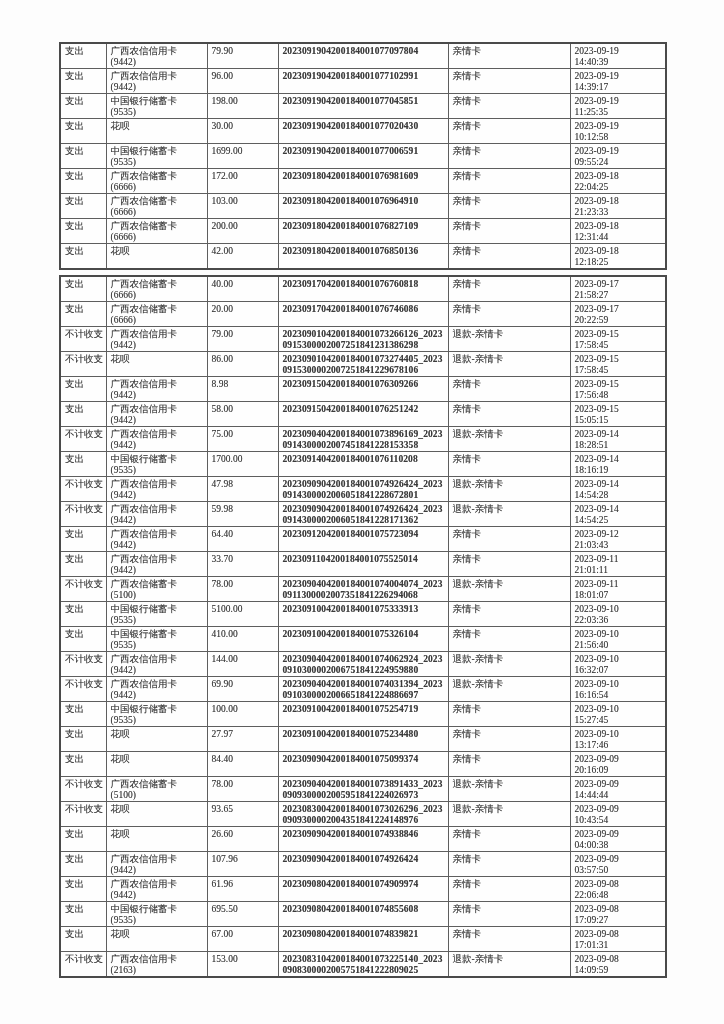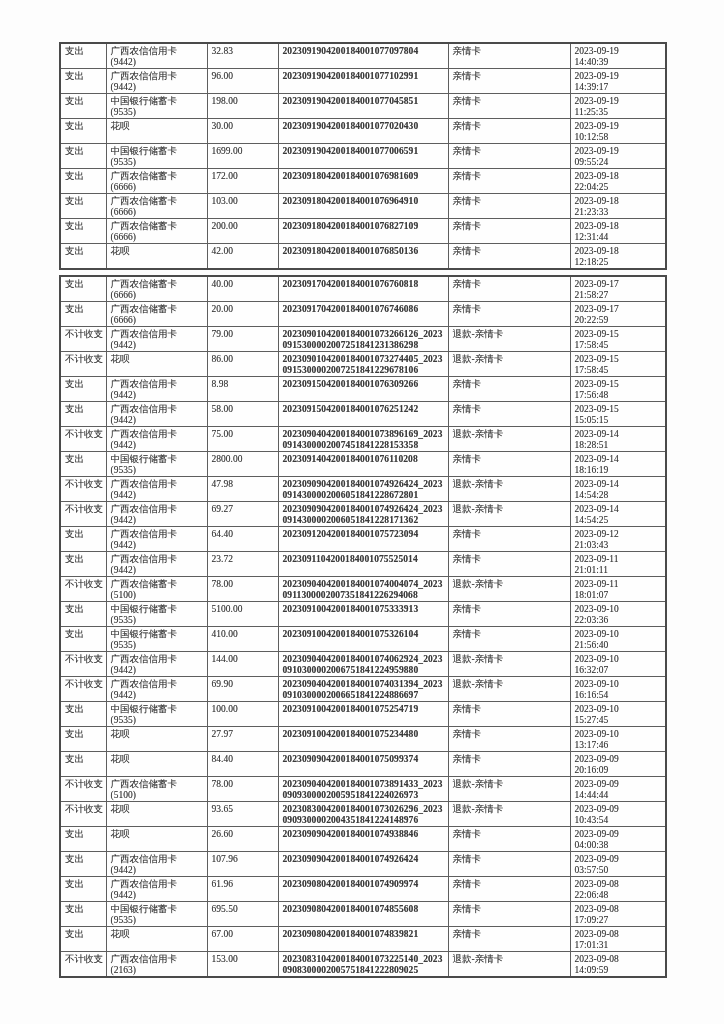--- a/index.html
+++ b/index.html
@@ -72,21 +72,21 @@
       <tbody id="tbody-page1">
           <tr>
     <td class="c-type">
       <span class="line">支出</span>
     </td>
     <td class="c-card">
       <span class="line">广西农信信用卡</span>
       <span class="line">(9442)</span>
     </td>
     <td class="c-amount">
-      <span class="line">32.83</span>
+      <span class="line">79.90</span>
     </td>
     <td class="c-serial">
       <span class="line">2023091904200184001077097804</span>
       <span class="line"></span>
     </td>
     <td class="c-method">
       <span class="line">亲情卡</span>
     </td>
     <td class="c-datetime">
       <span class="line">2023-09-19</span>
@@ -453,21 +453,21 @@
   </tr>
           <tr>
     <td class="c-type">
       <span class="line">支出</span>
     </td>
     <td class="c-card">
       <span class="line">中国银行储蓄卡</span>
       <span class="line">(9535)</span>
     </td>
     <td class="c-amount">
-      <span class="line">2800.00</span>
+      <span class="line">1700.00</span>
     </td>
     <td class="c-serial">
       <span class="line">2023091404200184001076110208</span>
       <span class="line"></span>
     </td>
     <td class="c-method">
       <span class="line">亲情卡</span>
     </td>
     <td class="c-datetime">
       <span class="line">2023-09-14</span>
@@ -499,21 +499,21 @@
   </tr>
           <tr>
     <td class="c-type">
       <span class="line">不计收支</span>
     </td>
     <td class="c-card">
       <span class="line">广西农信信用卡</span>
       <span class="line">(9442)</span>
     </td>
     <td class="c-amount">
-      <span class="line">69.27</span>
+      <span class="line">59.98</span>
     </td>
     <td class="c-serial">
       <span class="line">2023090904200184001074926424_2023</span>
       <span class="line">0914300002006051841228171362</span>
     </td>
     <td class="c-method">
       <span class="line">退款-亲情卡</span>
     </td>
     <td class="c-datetime">
       <span class="line">2023-09-14</span>
@@ -545,21 +545,21 @@
   </tr>
           <tr>
     <td class="c-type">
       <span class="line">支出</span>
     </td>
     <td class="c-card">
       <span class="line">广西农信信用卡</span>
       <span class="line">(9442)</span>
     </td>
     <td class="c-amount">
-      <span class="line">23.72</span>
+      <span class="line">33.70</span>
     </td>
     <td class="c-serial">
       <span class="line">2023091104200184001075525014</span>
       <span class="line"></span>
     </td>
     <td class="c-method">
       <span class="line">亲情卡</span>
     </td>
     <td class="c-datetime">
       <span class="line">2023-09-11</span>

